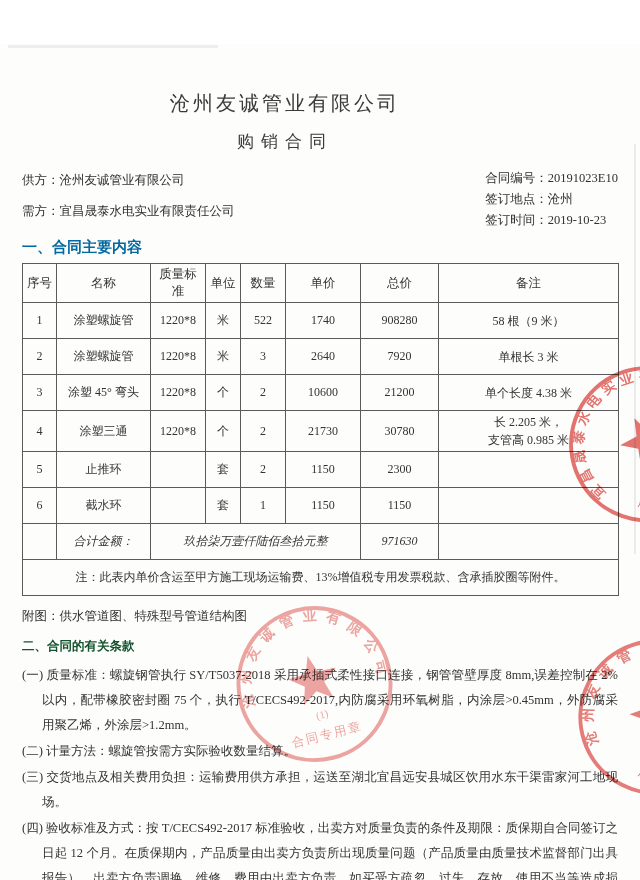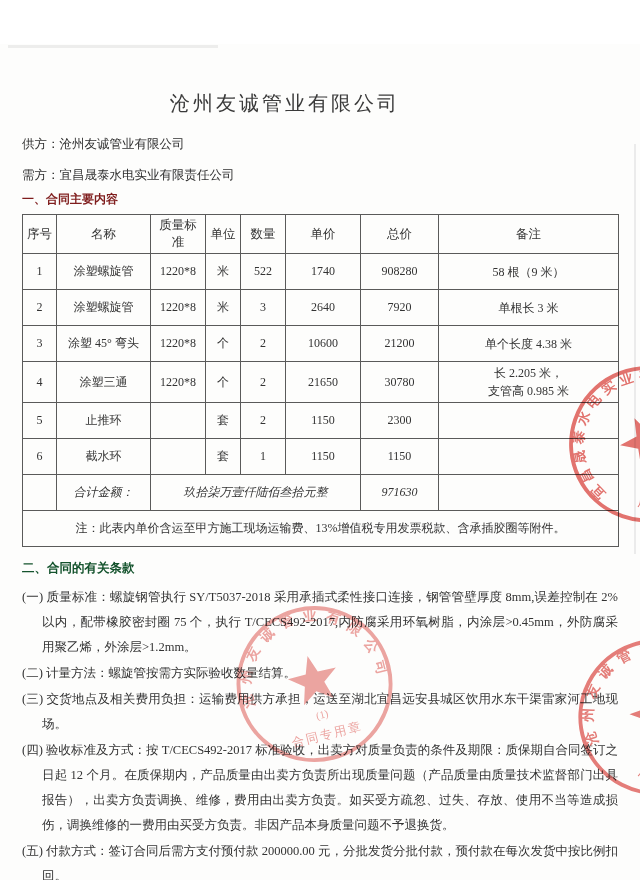--- a/index.html
+++ b/index.html
@@ -12,21 +12,21 @@
   .scan-streak{position:absolute;top:1px;left:8px;width:210px;height:3px;background:#d9d9d9;opacity:.45;}
   .scan-edge{position:absolute;top:100px;left:634px;width:2px;height:410px;background:#e6e6e6;opacity:.8;}
 
   .title1{margin-top:46px;width:570px;text-align:center;font-size:20px;letter-spacing:3px;color:#3a3a3a;}
   .title2{margin-top:13px;width:570px;text-align:center;font-size:17px;letter-spacing:7px;color:#3a3a3a;}
 
   .info{display:flex;justify-content:space-between;margin:15px 22px 0 22px;font-size:12.5px;}
   .info .left .line1{margin-top:4px;}
   .info .left .line2{margin-top:14px;text-align:center;}
   .info .right div{line-height:21px;}
-  .sec-heading{margin:7px 0 0 22px;font-size:12px;font-weight:bold;color:#7f1d1d;}
+  .sec-heading{margin:7px 0 0 22px;font-size:15px;font-weight:bold;color:#0369a1;}
 
   table.items{
     border-collapse:collapse;margin:6px 0 0 22px;width:596px;table-layout:fixed;
     font-size:12px;color:#333;
   }
   table.items td,table.items th{
     border:1px solid #5a5a5a;text-align:center;vertical-align:middle;
     padding:2px 3px;font-weight:normal;overflow:hidden;
   }
   table.items th{height:28px;font-size:12.5px;}
@@ -49,27 +49,31 @@
   #stamp-supplier-right{left:562px;top:578px;transform:rotate(-18deg);opacity:.72;}
 </style>
 </head>
 <body>
 
 <div id="page">
   <div class="scan-streak"></div>
   <div class="scan-edge"></div>
 
   <div class="title1">沧州友诚管业有限公司</div>
+  <div class="title2">购销合同</div>
 
   <div class="info">
     <div class="left">
       <div class="line1"><span>供方：</span><span>沧州友诚管业有限公司</span></div>
       <div class="line2"><span>需方：</span><span>宜昌晟泰水电实业有限责任公司</span></div>
     </div>
     <div class="right">
+      <div><span>合同编号：</span><span>20191023E10</span></div>
+      <div><span>签订地点：</span><span>沧州</span></div>
+      <div><span>签订时间：</span><span>2019-10-23</span></div>
     </div>
   </div>
 
   <div class="sec-heading">一、合同主要内容</div>
 
   <table class="items">
     <colgroup>
       <col style="width:34px">
         <col style="width:94px">
         <col style="width:55px">
@@ -119,21 +123,21 @@
       <td>10600</td>
       <td>21200</td>
       <td class="remark">单个长度 4.38 米</td>
     </tr>
     <tr class="row4">
       <td>4</td>
       <td>涂塑三通</td>
       <td>1220*8</td>
       <td>个</td>
       <td>2</td>
-      <td>21650</td>
+      <td>21730</td>
       <td>30780</td>
       <td class="remark">长 2.205 米，
 支管高 0.985 米</td>
     </tr>
     <tr>
       <td>5</td>
       <td>止推环</td>
       <td></td>
       <td>套</td>
       <td>2</td>
@@ -157,20 +161,21 @@
       <td colspan="4">玖拾柒万壹仟陆佰叁拾元整</td>
       <td>971630</td>
       <td></td>
     </tr>
     <tr>
       <td class="note-cell" colspan="8">注：此表内单价含运至甲方施工现场运输费、13%增值税专用发票税款、含承插胶圈等附件。</td>
     </tr>
   </tbody>
     </table>
 
+  <div class="attach-line">附图：供水管道图、特殊型号管道结构图</div>
   <div class="sec2-heading">二、合同的有关条款</div>
 
   <div class="clauses">
     <p><span class="cno">(一)</span> <span>质量标准：螺旋钢管执行 SY/T5037-2018 采用承插式柔性接口连接，钢管管壁厚度 8mm,误差控制在 2%以内，配带橡胶密封圈 75 个，执行 T/CECS492-2017,内防腐采用环氧树脂，内涂层&gt;0.45mm，外防腐采用聚乙烯，外涂层&gt;1.2mm。</span></p>
     <p><span class="cno">(二)</span> <span>计量方法：螺旋管按需方实际验收数量结算。</span></p>
     <p><span class="cno">(三)</span> <span>交货地点及相关费用负担：运输费用供方承担，运送至湖北宜昌远安县城区饮用水东干渠雷家河工地现场。</span></p>
     <p><span class="cno">(四)</span> <span>验收标准及方式：按 T/CECS492-2017 标准验收，出卖方对质量负责的条件及期限：质保期自合同签订之日起 12 个月。在质保期内，产品质量由出卖方负责所出现质量问题（产品质量由质量技术监督部门出具报告），出卖方负责调换、维修，费用由出卖方负责。如买受方疏忽、过失、存放、使用不当等造成损伤，调换维修的一费用由买受方负责。非因产品本身质量问题不予退换货。</span></p>
     <p><span class="cno">(五)</span> <span>付款方式：签订合同后需方支付预付款 200000.00 元，分批发货分批付款，预付款在每次发货中按比例扣回。</span></p>
 
   </div>

